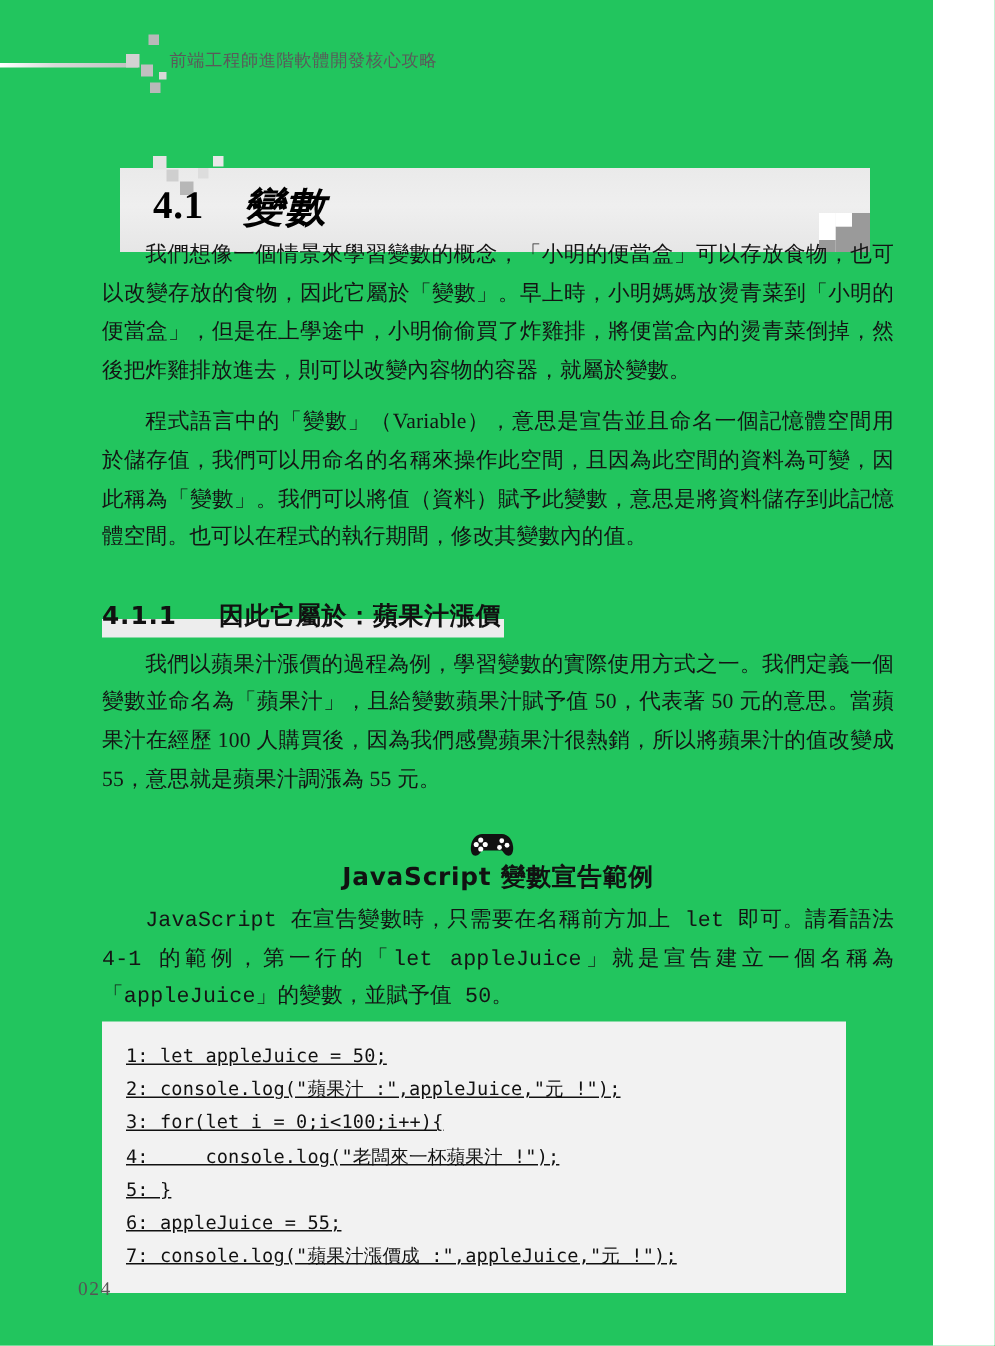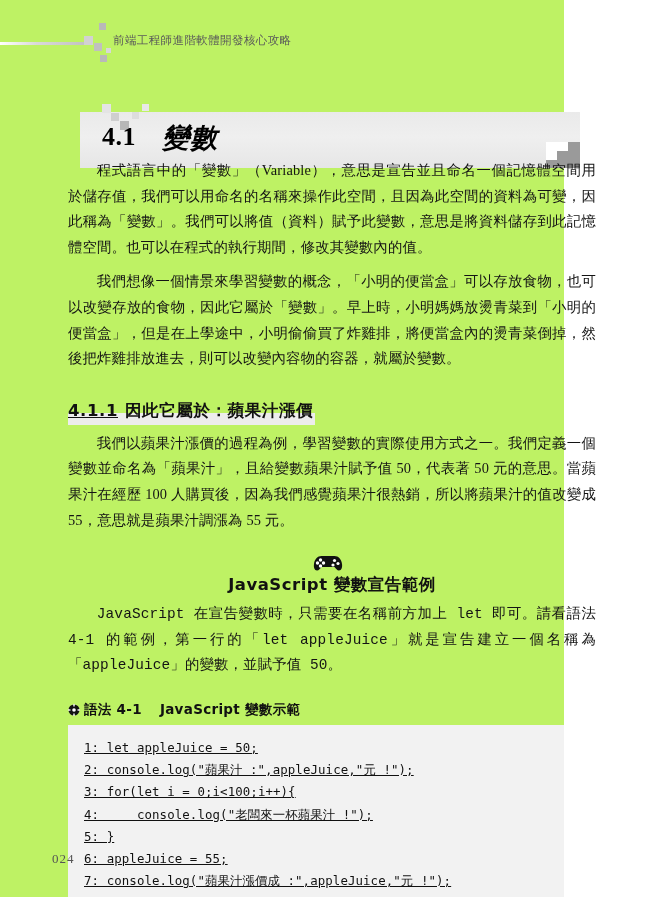--- a/index.html
+++ b/index.html
@@ -11,24 +11,23 @@
     width: 663px;
     height: 897px;
     position: relative;
     font-family: "Liberation Serif", "DejaVu Serif", serif;
     color: #1a1a1a;
     overflow: hidden;
   }
 
   .page {
     position: relative;
-    width: 530px;
+    width: 622px;
     height: 897px;
-    background: #bef264;
-    padding-left: 34px;
+    background: #22c55e;
   }
 
   
   .running-head {
     position: absolute;
     left: 0;
     top: 28px;
     width: 663px;
     height: 34px;
   }
@@ -146,21 +145,21 @@
     font-family: "DejaVu Sans", "Liberation Sans", sans-serif;
     font-weight: bold;
     font-size: 16.5px;
     line-height: 26px;
     color: #111;
     letter-spacing: 0.6px;
     display: inline-block;
     background: linear-gradient(to bottom, rgba(255,255,255,0) 55%, #ededed 55%, #ededed 100%);
     padding: 0 2px 1px 0;
   }
-  .subhead-num { margin-right: 7px; text-decoration: underline; }
+  .subhead-num { margin-right: 28px; }
 
   h4.icon-head {
     margin: 20px 0 5px 0;
     font-family: "DejaVu Sans", "Liberation Sans", sans-serif;
     font-weight: bold;
     font-size: 16.5px;
     line-height: 24px;
     color: #111;
     display: flex;
     align-items: center;
@@ -255,22 +254,22 @@
       <i class="a"></i>
       <i class="b"></i>
       <i class="c"></i>
       <i class="w wa"></i>
       <i class="w wb"></i>
     </span>
   </div>
 
   <div class="body-col">
 
+    <p class="para">我們想像一個情景來學習變數的概念，「小明的便當盒」可以存放食物，也可以改變存放的食物，因此它屬於「變數」。早上時，小明媽媽放燙青菜到「小明的便當盒」，但是在上學途中，小明偷偷買了炸雞排，將便當盒內的燙青菜倒掉，然後把炸雞排放進去，則可以改變內容物的容器，就屬於變數。</p>
     <p class="para">程式語言中的「變數」（Variable），意思是宣告並且命名一個記憶體空間用於儲存值，我們可以用命名的名稱來操作此空間，且因為此空間的資料為可變，因此稱為「變數」。我們可以將值（資料）賦予此變數，意思是將資料儲存到此記憶體空間。也可以在程式的執行期間，修改其變數內的值。</p>
-    <p class="para">我們想像一個情景來學習變數的概念，「小明的便當盒」可以存放食物，也可以改變存放的食物，因此它屬於「變數」。早上時，小明媽媽放燙青菜到「小明的便當盒」，但是在上學途中，小明偷偷買了炸雞排，將便當盒內的燙青菜倒掉，然後把炸雞排放進去，則可以改變內容物的容器，就屬於變數。</p>
 
     <h3 class="subhead">
       <span class="subhead-num">4.1.1</span><span>因此它屬於：蘋果汁漲價</span>
     </h3>
 
     <p class="para">我們以蘋果汁漲價的過程為例，學習變數的實際使用方式之一。我們定義一個變數並命名為「蘋果汁」，且給變數蘋果汁賦予值 50，代表著 50 元的意思。當蘋果汁在經歷 100 人購買後，因為我們感覺蘋果汁很熱銷，所以將蘋果汁的值改變成 55，意思就是蘋果汁調漲為 55 元。</p>
 
     <h4 class="icon-head">
       <span class="gamepad-icon">
         <svg viewBox="0 0 60 40" width="30" height="20" aria-hidden="true">
@@ -282,34 +281,20 @@
           <circle cx="43" cy="15" r="3.2" fill="#ffffff"></circle>
           <circle cx="50" cy="21" r="3.2" fill="#ffffff"></circle>
           <circle cx="40" cy="24" r="3.2" fill="#ffffff"></circle>
         </svg>
       </span>
       <span>JavaScript 變數宣告範例</span>
     </h4>
 
     <p class="para tight">JavaScript 在宣告變數時，只需要在名稱前方加上 let 即可。請看語法 4-1 的範例，第一行的「let appleJuice」就是宣告建立一個名稱為「appleJuice」的變數，並賦予值 50。</p>
 
-    <div class="code-caption">
-      <span class="caption-icon">
-        <svg viewBox="0 0 24 24" width="12" height="12" aria-hidden="true">
-          <circle cx="12" cy="12" r="11" fill="#111111"></circle>
-          <circle cx="12" cy="12" r="3.6" fill="#ffffff"></circle>
-          <rect x="10.6" y="0" width="2.8" height="5" fill="#ffffff"></rect>
-          <rect x="10.6" y="19" width="2.8" height="5" fill="#ffffff"></rect>
-          <rect x="0" y="10.6" width="5" height="2.8" fill="#ffffff"></rect>
-          <rect x="19" y="10.6" width="5" height="2.8" fill="#ffffff"></rect>
-        </svg>
-      </span>
-      <span class="caption-label">語法 4-1</span>
-      <span>JavaScript 變數示範</span>
-    </div>
 
     <div class="code-block">
       <div class="code-line">1: let appleJuice = 50;</div>
       <div class="code-line">2: console.log("蘋果汁 :",appleJuice,"元 !");</div>
       <div class="code-line">3: for(let i = 0;i&lt;100;i++){</div>
       <div class="code-line">4:     console.log("老闆來一杯蘋果汁 !");</div>
       <div class="code-line">5: }</div>
       <div class="code-line">6: appleJuice = 55;</div>
       <div class="code-line">7: console.log("蘋果汁漲價成 :",appleJuice,"元 !");</div>
     </div>

